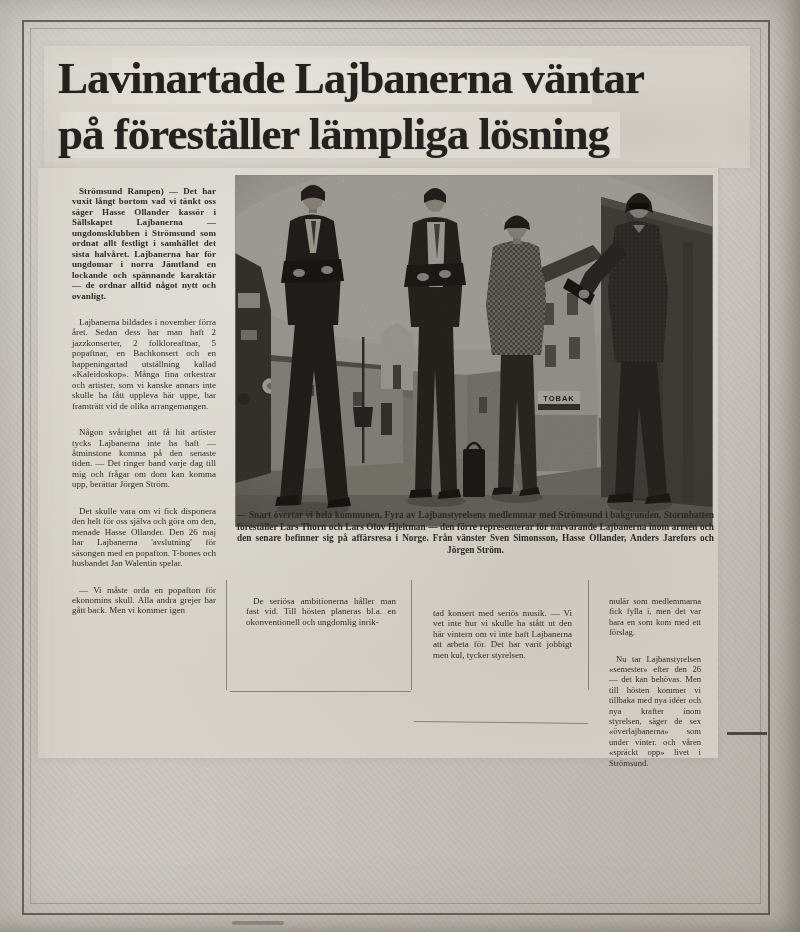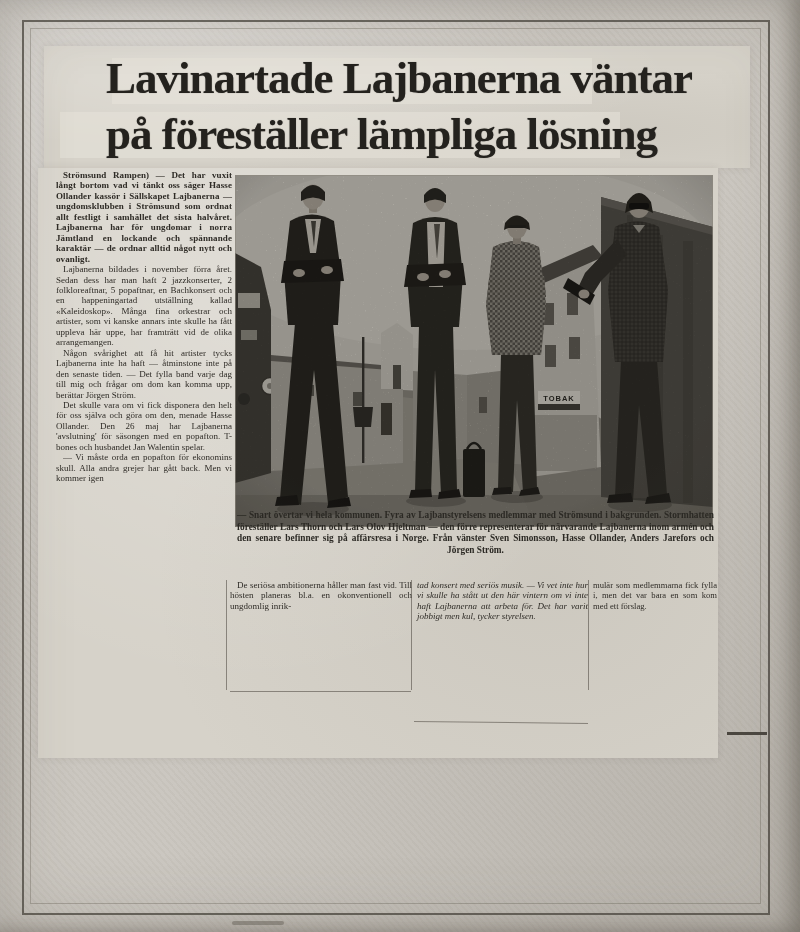--- a/index.html
+++ b/index.html
@@ -36,32 +36,31 @@
       radial-gradient(ellipse at 75% 70%, rgba(125,119,108,.10), rgba(125,119,108,0) 55%);
     box-shadow:0 0 7px rgba(70,66,58,.12);
   }
   .paper.headline-strip{left:44px;top:46px;width:706px;height:122px;}
   .paper.body-strip{left:38px;top:168px;width:680px;height:590px;}
   .headline{
     position:absolute;left:58px;top:50px;z-index:10;
     font-weight:700;font-size:45px;line-height:56px;letter-spacing:-1px;
     color:#24221e;white-space:nowrap;
     text-shadow:0 0 1px rgba(36,34,30,.45);
-    margin-left:48px;
   }
   .colblock{
     position:absolute;z-index:10;
     font-size:9px;line-height:10.45px;text-align:justify;
     color:#2e2b26;
   }
-  .colblock p{margin:0;text-indent:7px;}
+  .colblock p{margin:16px;text-indent:7px;}
   .lead{font-weight:700;letter-spacing:.1px;}
   .col-left{left:56px;top:170px;width:176px;}
   .col-2{left:230px;top:580px;width:182px;}
-  .col-3{left:417px;top:580px;width:171px;font-style:italic;}
+  .col-3{left:417px;top:592px;width:171px;}
   .col-4{left:593px;top:580px;width:124px;font-size:8.6px;line-height:10.4px;}
   .photo-wrap{position:absolute;left:235px;top:175px;width:478px;height:352px;z-index:10;}
   .caption{
     position:absolute;left:237px;top:510px;width:477px;z-index:10;
     font-size:9.3px;line-height:11.7px;font-weight:700;
     text-align:justify;text-align-last:center;color:#2b2924;
   }
   .vrule{position:absolute;width:1px;background:rgba(72,68,60,.55);z-index:11;}
   .vrule.r1{left:226px;top:580px;height:110px;}
   .vrule.r2{left:411px;top:580px;height:110px;}
@@ -89,21 +88,21 @@
 <div class="hl-band b2"></div>
 
 <div class="headline">
   <div>Lavinartade Lajbanerna väntar</div>
   <div>på föreställer lämpliga lösning</div>
 </div>
 
 <div class="colblock col-left">
   <p class="lead">Strömsund Rampen) — Det har vuxit långt bortom vad vi tänkt oss säger Hasse Ollander kassör i Sällskapet Lajbanerna — ungdomsklubben i Strömsund som ordnat allt festligt i samhället det sista halvåret. Lajbanerna har för ungdomar i norra Jämtland en lockande och spännande karaktär — de ordnar alltid något nytt och ovanligt.</p>
   <p>Lajbanerna bildades i november förra året. Sedan dess har man haft 2 jazzkonserter, 2 folkloreaftnar, 5 popaftnar, en Bachkonsert och en happeningartad utställning kallad «Kaleidoskop». Många fina orkestrar och artister, som vi kanske annars inte skulle ha fått uppleva här uppe, har framträtt vid de olika arrangemangen.</p>
-  <p>Någon svårighet att få hit artister tycks Lajbanerna inte ha haft — åtminstone inte på den senaste tiden. — Det fylla band varje dag till mig och frågar om dom kan komma upp, berättar Jörgen Ström.</p>
+  <p>Någon svårighet att få hit artister tycks Lajbanerna inte ha haft — åtminstone komma på den senaste tiden. — Det ringer band varje dag till mig och frågar om dom kan komma upp, berättar Jörgen Ström.</p>
   <p>Det skulle vara om vi fick disponera den helt för oss själva och göra om den, menade Hasse Ollander. Den 26 maj har Lajbanerna 'avslutning' för säsongen med en popafton. T-bones och husbandet Jan Walentin spelar.</p>
   <p>— Vi måste orda en popafton för ekonomins skull. Alla andra grejer har gått back. Men vi kommer igen</p>
 </div>
 
 <div class="photo-wrap">
 <svg width="478" height="352" viewBox="0 0 478 352">
   <defs>
     <pattern id="checks" width="5" height="5" patternUnits="userSpaceOnUse">
       <rect width="5" height="5" fill="#948f85"></rect>
       <rect width="2.5" height="2.5" fill="#55514a"></rect>
@@ -257,20 +256,21 @@
 <div class="caption">— Snart övertar vi hela kommunen. Fyra av Lajbanstyrelsens medlemmar med Strömsund i bakgrunden. Stormhatten föreställer Lars Thorn och Lars Olov Hjeltman — den förre representerar för närvarande Lajbanerna inom armén och den senare befinner sig på affärsresa i Norge. Från vänster Sven Simonsson, Hasse Ollander, Anders Jarefors och Jörgen Ström.</div>
 
 <div class="colblock col-2">
   <p>De seriösa ambitionerna håller man fast vid. Till hösten planeras bl.a. en okonventionell och ungdomlig inrik-</p>
 </div>
 <div class="colblock col-3">
   <p style="text-indent:0">tad konsert med seriös musik. — Vi vet inte hur vi skulle ha stått ut den här vintern om vi inte haft Lajbanerna att arbeta för. Det har varit jobbigt men kul, tycker styrelsen.</p>
 </div>
 <div class="colblock col-4">
   <p style="text-indent:0">mulär som medlemmarna fick fylla i, men det var bara en som kom med ett förslag.</p>
+  <p>Nu tar Lajbanstyrelsen «semester» efter den 26 — det kan behövas. Men till hösten kommer vi tillbaka med nya idéer och nya krafter inom styrelsen, säger de sex «överlajbanerna» som under vinter. och våren «spräckt opp» livet i Strömsund.</p>
 </div>
 
 <div class="vrule r1"></div>
 <div class="vrule r2"></div>
 <div class="vrule r3"></div>
 <div class="hrule h1"></div>
 <div class="hrule h2"></div>
 <div class="end-dash"></div>
 <div class="album-dash"></div>
 

